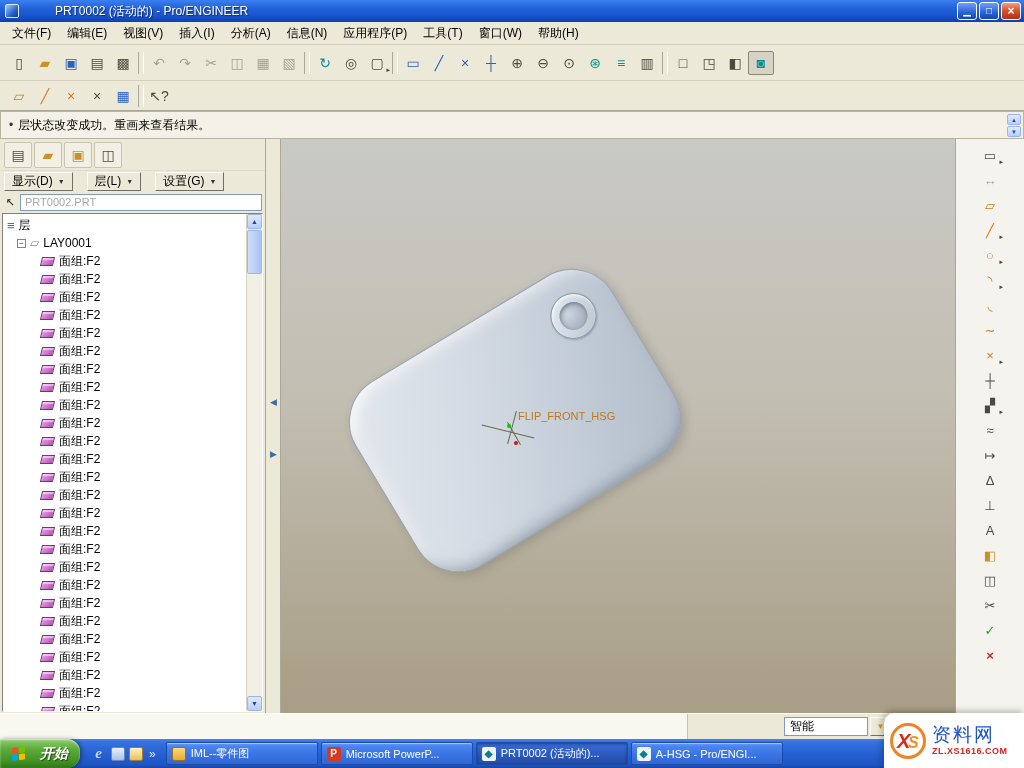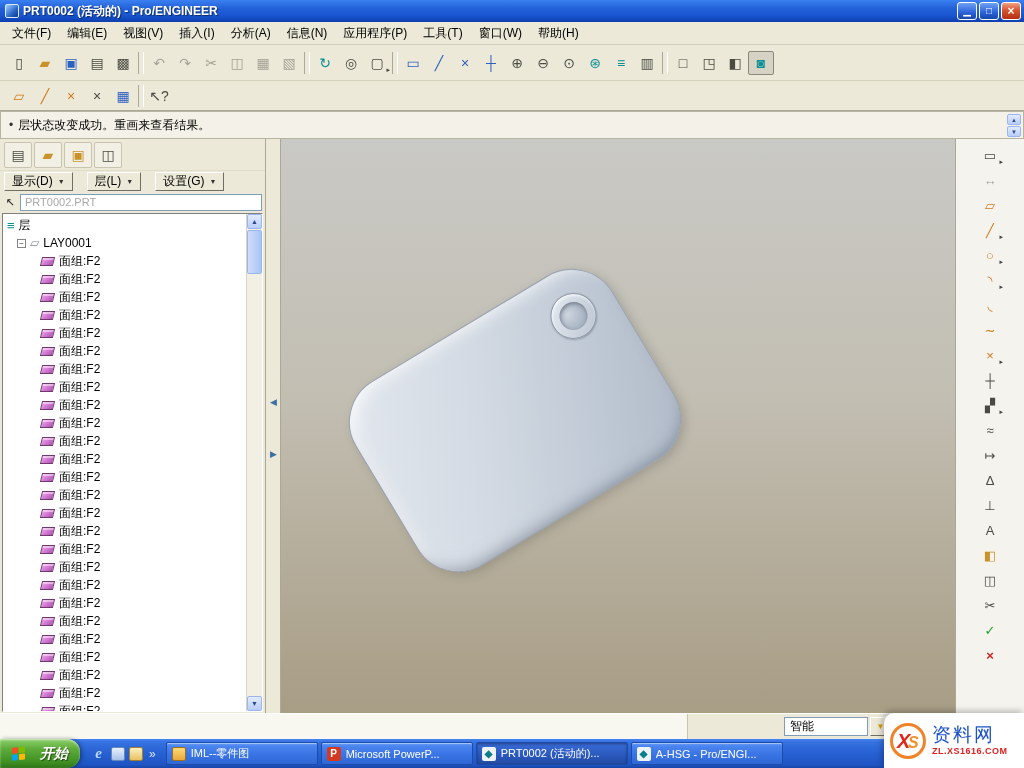--- a/index.html
+++ b/index.html
@@ -5,21 +5,21 @@
   * { margin:0; padding:0; box-sizing:border-box; }
   html,body { width:1024px; height:768px; overflow:hidden; }
   body { font-family:"Liberation Sans","DejaVu Sans",sans-serif; font-size:12px; background:#ece9d8; position:relative; }
 
   
   .titlebar { position:absolute; left:0; top:0; right:0; height:22px;
     background:linear-gradient(180deg,#3a80f0 0%,#2260d8 40%,#1955d0 70%,#0d3fae 100%);
     display:flex; align-items:center; padding:0 3px; }
   .appicon { width:14px; height:14px; margin:0 4px 0 2px; border-radius:2px;
     background:linear-gradient(135deg,#9fd0ff,#2a66c8 60%,#0a3a88); border:1px solid #dce8ff; }
-  .wtitle { color:#fff; font-weight:bold; font-size:12px; text-shadow:1px 1px 1px rgba(0,0,0,.5); flex:1; white-space:nowrap; overflow:hidden; }
+  .wtitle { color:#fff; font-weight:normal; font-size:12px; text-shadow:1px 1px 1px rgba(0,0,0,.5); flex:1; white-space:nowrap; overflow:hidden;margin-left:32px; }
   .wbtns { display:flex; gap:2px; }
   .wbtn { width:20px; height:18px; border:1px solid #fff; border-radius:3px; color:#fff; font-size:10px; line-height:1;
     background:linear-gradient(180deg,#6fa0f5,#2a62d8 60%,#1746a8); display:flex; align-items:center; justify-content:center; cursor:default; }
   .wbtn.close { background:linear-gradient(180deg,#f0a088,#d8542c 45%,#b23012); font-size:12px; font-weight:bold; }
 
   
   .menubar { position:absolute; left:0; top:22px; right:0; height:23px; background:#ece9d8;
     border-bottom:1px solid #d4d0bc; display:flex; align-items:center; padding-left:4px; }
   .mitem { padding:2px 8px; color:#000; }
 
@@ -496,20 +496,28 @@
     <span class="sar" style="top:258px">◀</span>
     <span class="sar" style="top:310px">▶</span>
   </div>
 
   <div class="viewport">
     <div class="phone">
       <div class="cam">
         <div class="cam-in"></div>
       </div>
     </div>
+    <div class="csys">
+      <i class="ax a1"></i>
+      <i class="ax a2"></i>
+      <i class="ax a3"></i>
+      <b class="dot g"></b>
+      <b class="dot r"></b>
+      <span class="cl">FLIP_FRONT_HSG</span>
+    </div>
   </div>
 
   <div class="right-toolbar">
       <button class="tbtn c-dark fly">
         <span class="g">▭</span>
       </button>
       <button class="tbtn c-dis">
         <span class="g">↔</span>
       </button>
       <button class="tbtn c-orange">

